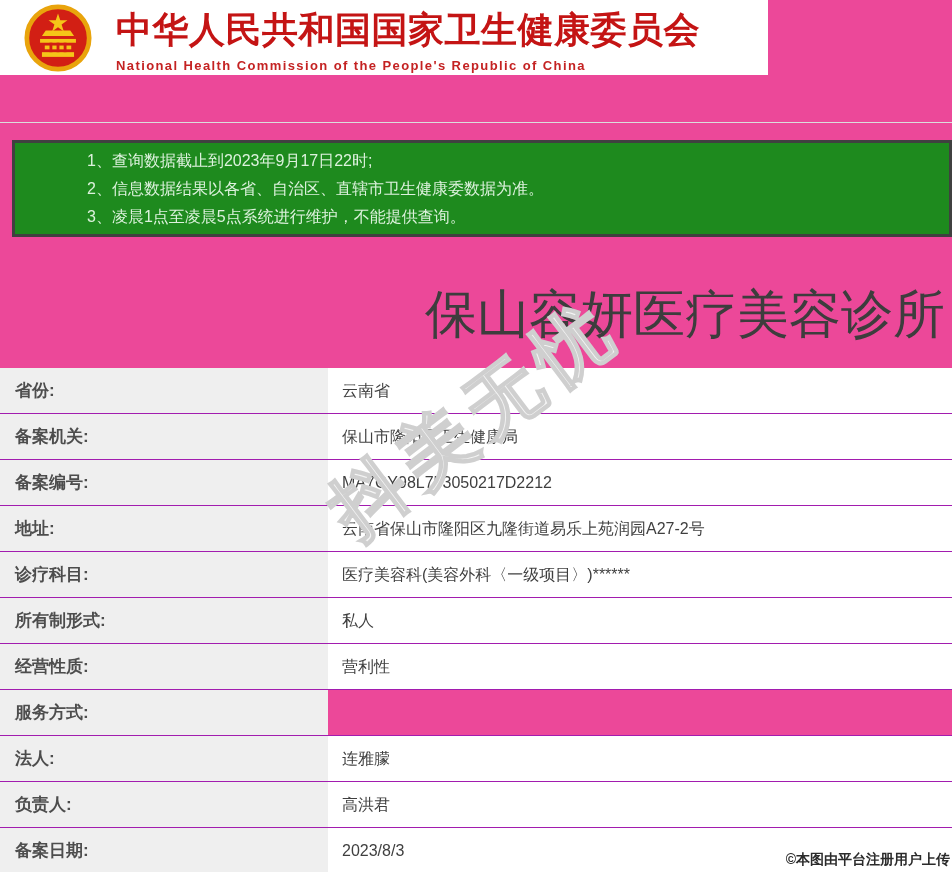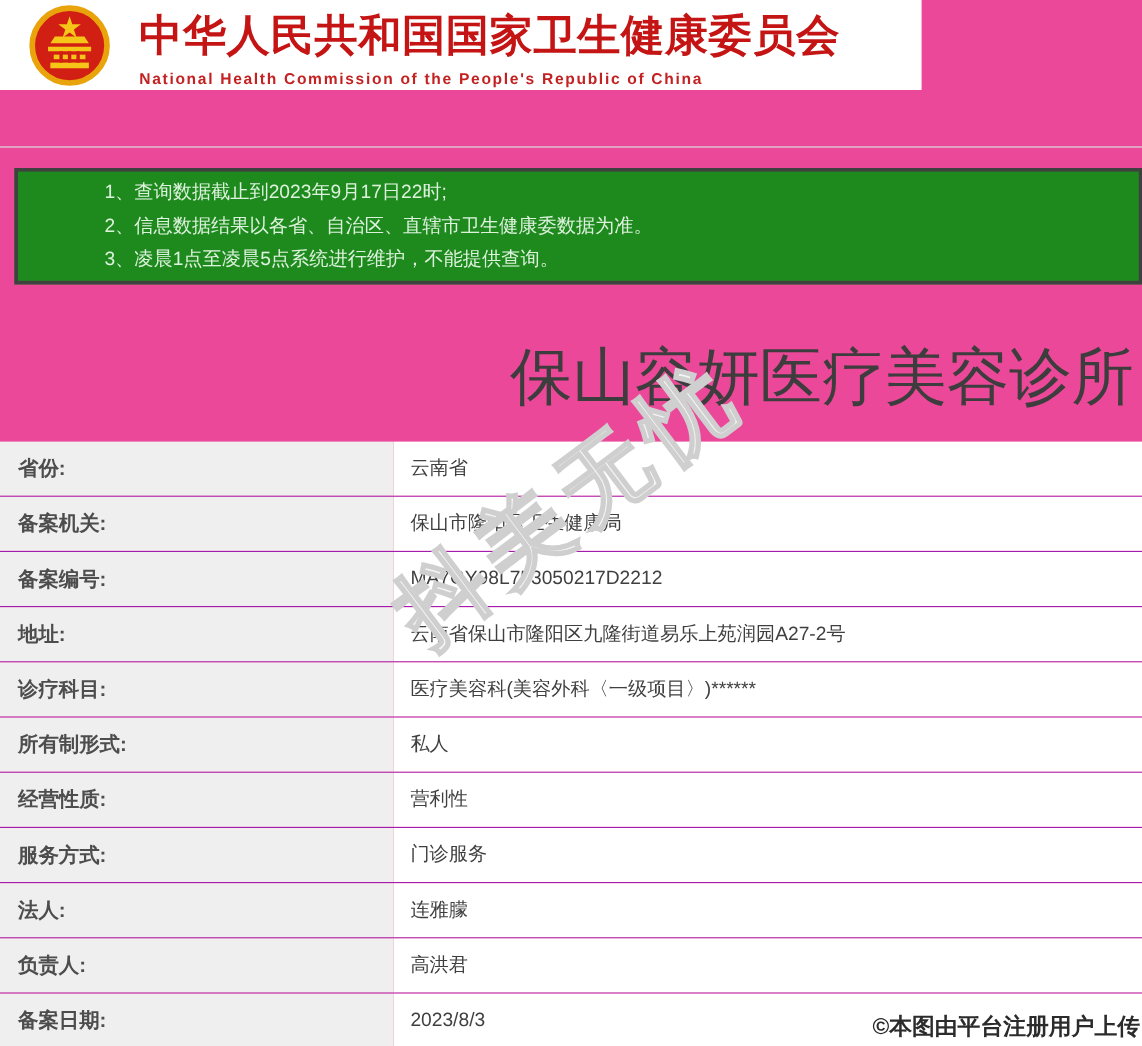--- a/index.html
+++ b/index.html
@@ -32,21 +32,21 @@
   .cell-value{flex:1;background:#ffffff;box-sizing:border-box;padding-left:14px;
               font-size:16px;color:#3f3f3f;line-height:45px;white-space:nowrap;}
 
   
   .watermark{position:absolute;left:475px;top:420px;transform:translate(-50%,-50%) rotate(-37deg);
              font-size:74px;font-weight:bold;letter-spacing:10px;white-space:nowrap;
              color:rgba(255,255,255,0.8);-webkit-text-stroke:2px #cfcfcf;text-shadow:0 0 1px #c8c8c8;
              pointer-events:none;z-index:5;}
 
   
-  .credit{position:absolute;right:2px;bottom:3px;font-size:19px;font-weight:bold;color:#2b2b2b;z-index:6;
+  .credit{position:absolute;right:2px;bottom:3px;font-size:14px;font-weight:bold;color:#2b2b2b;z-index:6;
           text-shadow:-1px -1px 0 #fff,1px -1px 0 #fff,-1px 1px 0 #fff,1px 1px 0 #fff;}
 </style>
 </head>
 <body>
 
 <div id="page">
 
   <div class="header">
     <svg class="emblem" viewBox="0 0 100 72">
       <circle cx="50" cy="36" r="33" fill="#d21f14" stroke="#e9a40c" stroke-width="5"></circle>
@@ -110,21 +110,20 @@
         <div class="cell-value">私人</div>
       </div>
 
       <div class="row">
         <div class="cell-label">经营性质:</div>
         <div class="cell-value">营利性</div>
       </div>
 
       <div class="row">
         <div class="cell-label">服务方式:</div>
-        <div class="cell-value">门诊服务</div>
       </div>
 
       <div class="row">
         <div class="cell-label">法人:</div>
         <div class="cell-value">连雅朦</div>
       </div>
 
       <div class="row">
         <div class="cell-label">负责人:</div>
         <div class="cell-value">高洪君</div>

